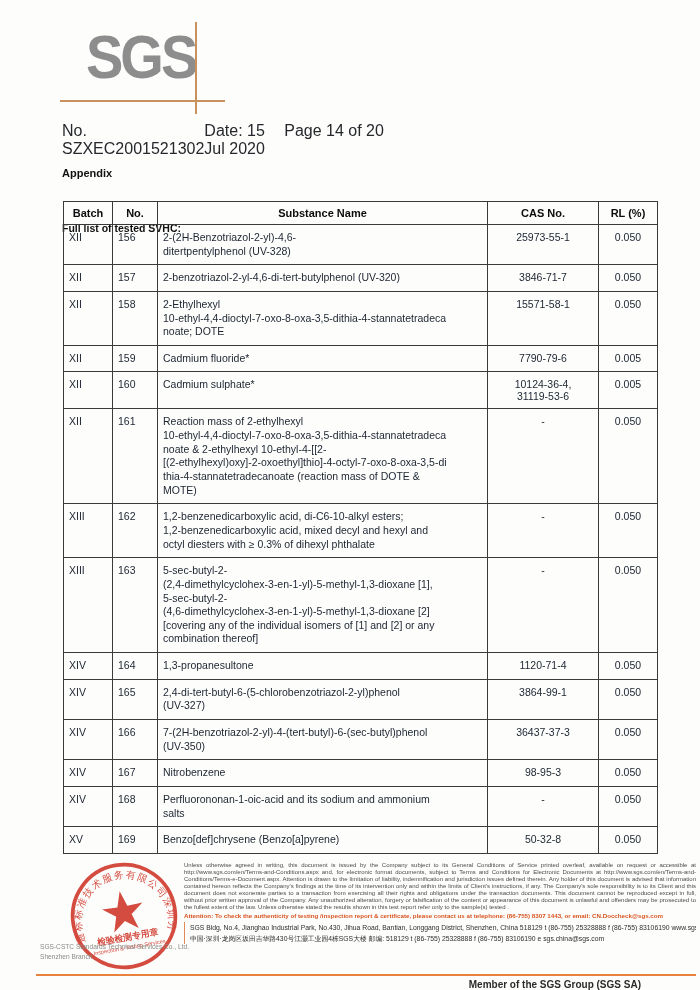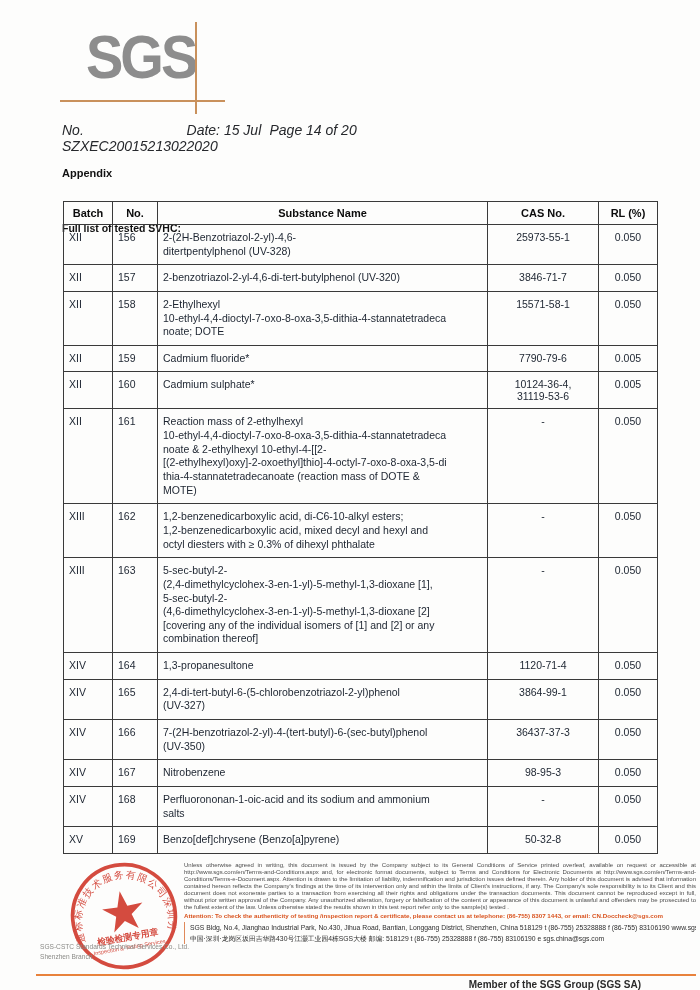--- a/index.html
+++ b/index.html
@@ -11,21 +11,21 @@
   .logo-text{position:absolute;top:6px;left:26px;font-size:56px;font-weight:800;
     letter-spacing:-3px;color:#8d8d8d;font-family:"Liberation Sans",sans-serif;
     transform:scaleY(1.08);}
   .logo-vline{position:absolute;top:4px;left:135px;width:1.5px;height:92px;background:#c9915c;}
   .logo-hline{position:absolute;top:82px;left:0px;width:165px;height:1.5px;background:#c9915c;}
 
   
   .titleline{position:absolute;top:120px;left:62px;right:30px;display:flex;align-items:flex-start;}
   .title-main{font-size:15px;font-weight:bold;color:#111;width:190px;line-height:1.1;}
   .title-sub{font-size:15px;font-weight:bold;color:#111;margin-top:9px;}
-  .hmeta{font-size:14px;color:#26282c;padding-top:2px;font-style:italic;}
+  .hmeta{font-size:16px;color:#26282c;padding-top:2px;}
   .hmeta.no{width:178px;}
   .hmeta.date{width:145px;}
   .appendix{position:absolute;top:167px;left:62px;font-size:11px;font-weight:bold;color:#111;}
   .fulllist{position:absolute;top:182px;left:62px;font-size:10.5px;font-weight:bold;color:#111;margin-top:40px;}
 
   
   table.svhc{position:absolute;top:201px;left:63px;width:594px;border-collapse:collapse;
     font-size:10.5px;color:#1c2430;table-layout:fixed;}
   table.svhc th,table.svhc td{border:1.4px solid #3a3a3a;padding:6px 5px;vertical-align:top;}
   table.svhc th{font-size:11px;font-weight:bold;color:#0c0c0c;text-align:center;padding:5px 2px;}

